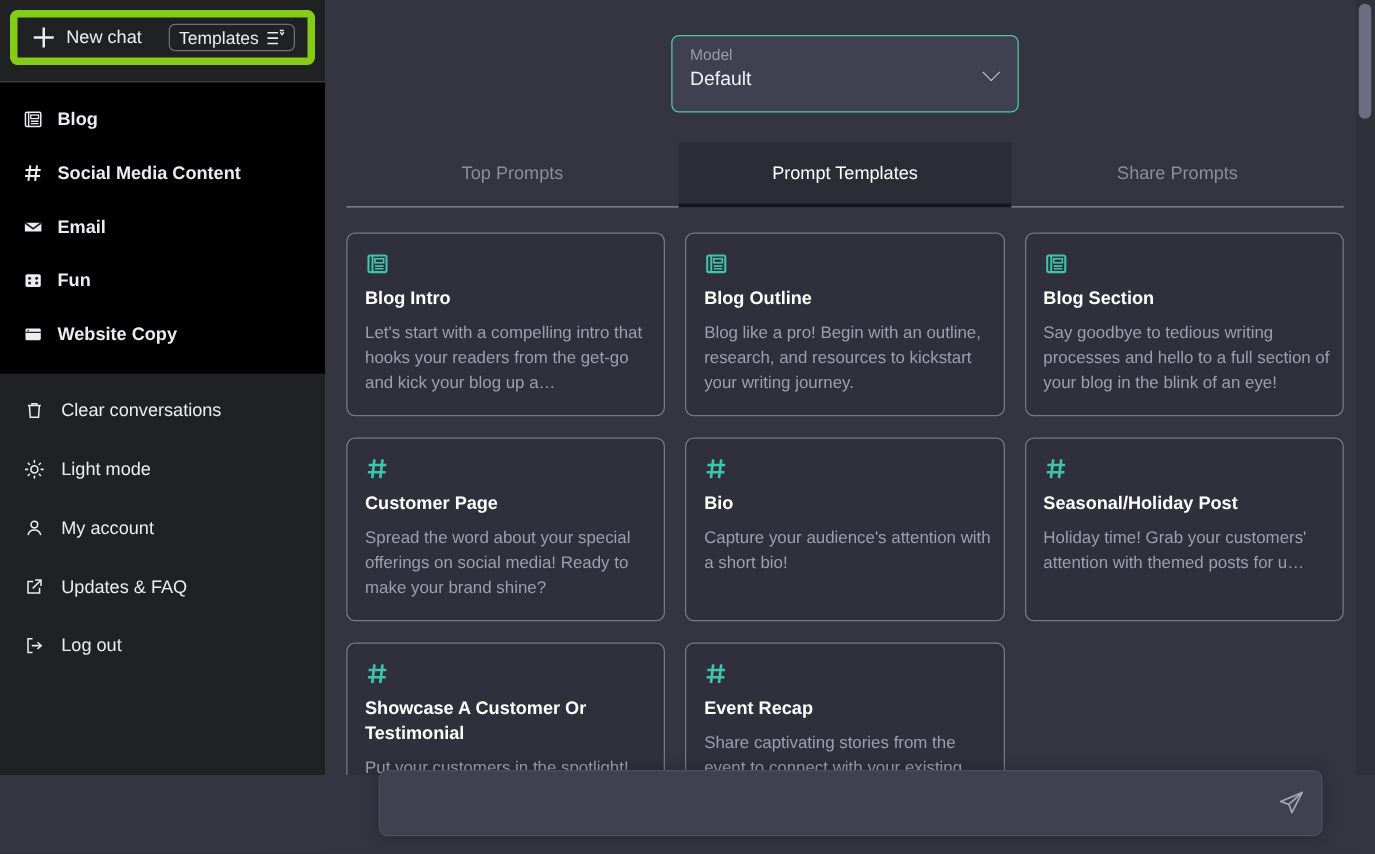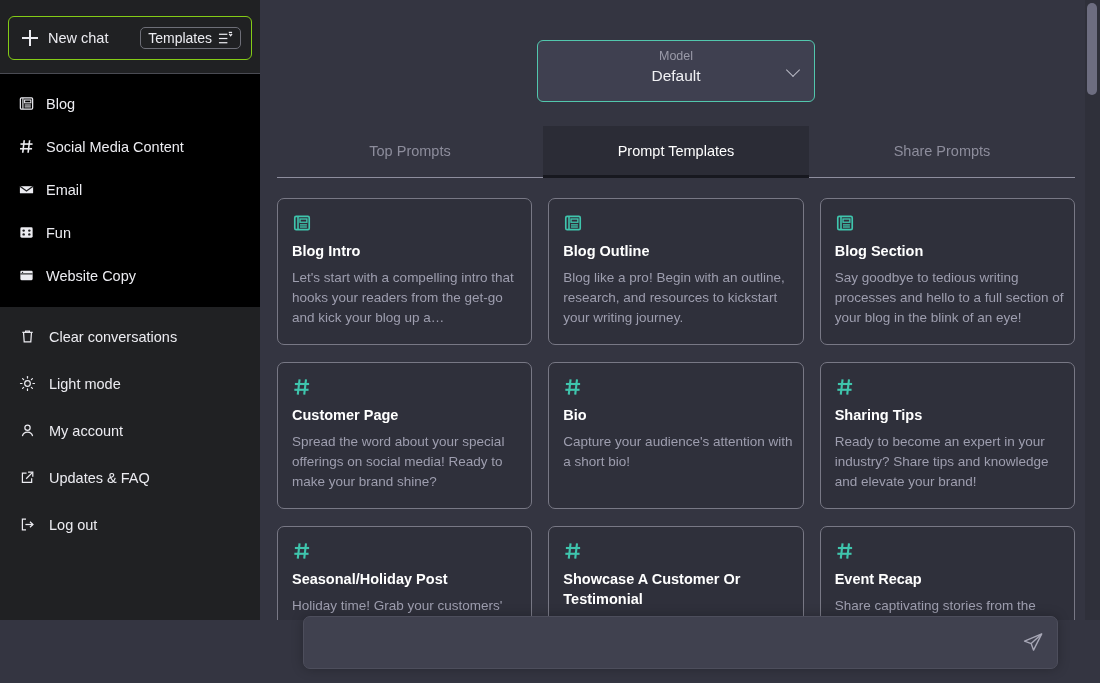--- a/index.html
+++ b/index.html
@@ -16,26 +16,25 @@
     width: 260px; height: 683px;
     background: #202123;
     display: flex; flex-direction: column;
     flex: 0 0 260px;
     position: relative;
   }
   .sidebar-top { padding: 8px; }
   .newchat-row {
     display: flex; align-items: center;
     height: 44px;
-    border: 1px solid #84cc16;
+    border: 6px solid #84cc16;
     border-radius: 6px;
     padding: 0 10px;
     gap: 10px;
     cursor: pointer;
-    margin-top: 8px;
   }
   .plus-icon {
     width: 16px; height: 16px; position: relative; flex: 0 0 16px;
     margin-left: 3px;
   }
   .plus-icon:before, .plus-icon:after {
     content: ""; position: absolute; background: #ececf1;
   }
   .plus-icon:before { left: 7px; top: 0; width: 1.6px; height: 16px; }
   .plus-icon:after { top: 7.2px; left: 0; height: 1.6px; width: 16px; }
@@ -64,20 +63,21 @@
     -webkit-mask-image: linear-gradient(to right, #000 85%, transparent 100%);
     mask-image: linear-gradient(to right, #000 85%, transparent 100%);
   }
 
   .cat-divider {
     height: 1px; background: #4a4b53; margin: 5px 0 0 0;
   }
   .cat-section {
     background: #000000;
     padding: 8px 0 10px 0;
+    font-weight: bold;
   }
   .cat-item {
     display: flex; align-items: center; gap: 11px;
     height: 43px; padding: 0 18px;
     cursor: pointer;
   }
   .cat-label { color: #ececf1; font-size: 14.5px; white-space: nowrap; }
 
   .sidebar-bottom { padding: 6px 8px 8px 8px; }
   .bottom-item {
@@ -90,21 +90,21 @@
   .ico { flex: 0 0 auto; display: block; }
 
   
   .main {
     flex: 1; height: 683px; position: relative;
     background: #343541;
     overflow: hidden;
   }
   .main-inner { padding: 0 18px 0 10px; }
 
-  .model-wrap { display: flex; justify-content: center; padding-top: 40px; text-align: center; }
+  .model-wrap { display: flex; justify-content: center; padding-top: 28px; }
   .model-select {
     width: 278px; height: 62px;
     border: 1px solid #52c7ad;
     border-radius: 6px;
     background: #3f4050;
     padding: 8px 14px 0 14px;
     position: relative;
     cursor: pointer;
   }
   .model-label { color: #9a9aa8; font-size: 12.5px; line-height: 15px; }
@@ -416,32 +416,20 @@
               <line x1="6.8" y1="2.2" x2="5.2" y2="15.8" stroke="#3fc5ad" stroke-width="1.9"></line>
               <line x1="12.6" y1="2.2" x2="11" y2="15.8" stroke="#3fc5ad" stroke-width="1.9"></line>
               <line x1="2.6" y1="6.3" x2="15.4" y2="6.3" stroke="#3fc5ad" stroke-width="1.9"></line>
               <line x1="2.1" y1="11.5" x2="14.9" y2="11.5" stroke="#3fc5ad" stroke-width="1.9"></line>
             </svg>
           </div>
           <div class="card-title">Bio</div>
           <div class="card-desc">Capture your audience's attention with a short bio!</div>
         </div>
 
-        <div class="card">
-          <div class="card-icon">
-            <svg width="20" height="20" viewBox="0 0 18 18" fill="none">
-              <line x1="6.8" y1="2.2" x2="5.2" y2="15.8" stroke="#3fc5ad" stroke-width="1.9"></line>
-              <line x1="12.6" y1="2.2" x2="11" y2="15.8" stroke="#3fc5ad" stroke-width="1.9"></line>
-              <line x1="2.6" y1="6.3" x2="15.4" y2="6.3" stroke="#3fc5ad" stroke-width="1.9"></line>
-              <line x1="2.1" y1="11.5" x2="14.9" y2="11.5" stroke="#3fc5ad" stroke-width="1.9"></line>
-            </svg>
-          </div>
-          <div class="card-title">Sharing Tips</div>
-          <div class="card-desc">Ready to become an expert in your industry? Share tips and knowledge and elevate your brand!</div>
-        </div>
 
         <div class="card">
           <div class="card-icon">
             <svg width="20" height="20" viewBox="0 0 18 18" fill="none">
               <line x1="6.8" y1="2.2" x2="5.2" y2="15.8" stroke="#3fc5ad" stroke-width="1.9"></line>
               <line x1="12.6" y1="2.2" x2="11" y2="15.8" stroke="#3fc5ad" stroke-width="1.9"></line>
               <line x1="2.6" y1="6.3" x2="15.4" y2="6.3" stroke="#3fc5ad" stroke-width="1.9"></line>
               <line x1="2.1" y1="11.5" x2="14.9" y2="11.5" stroke="#3fc5ad" stroke-width="1.9"></line>
             </svg>
           </div>

